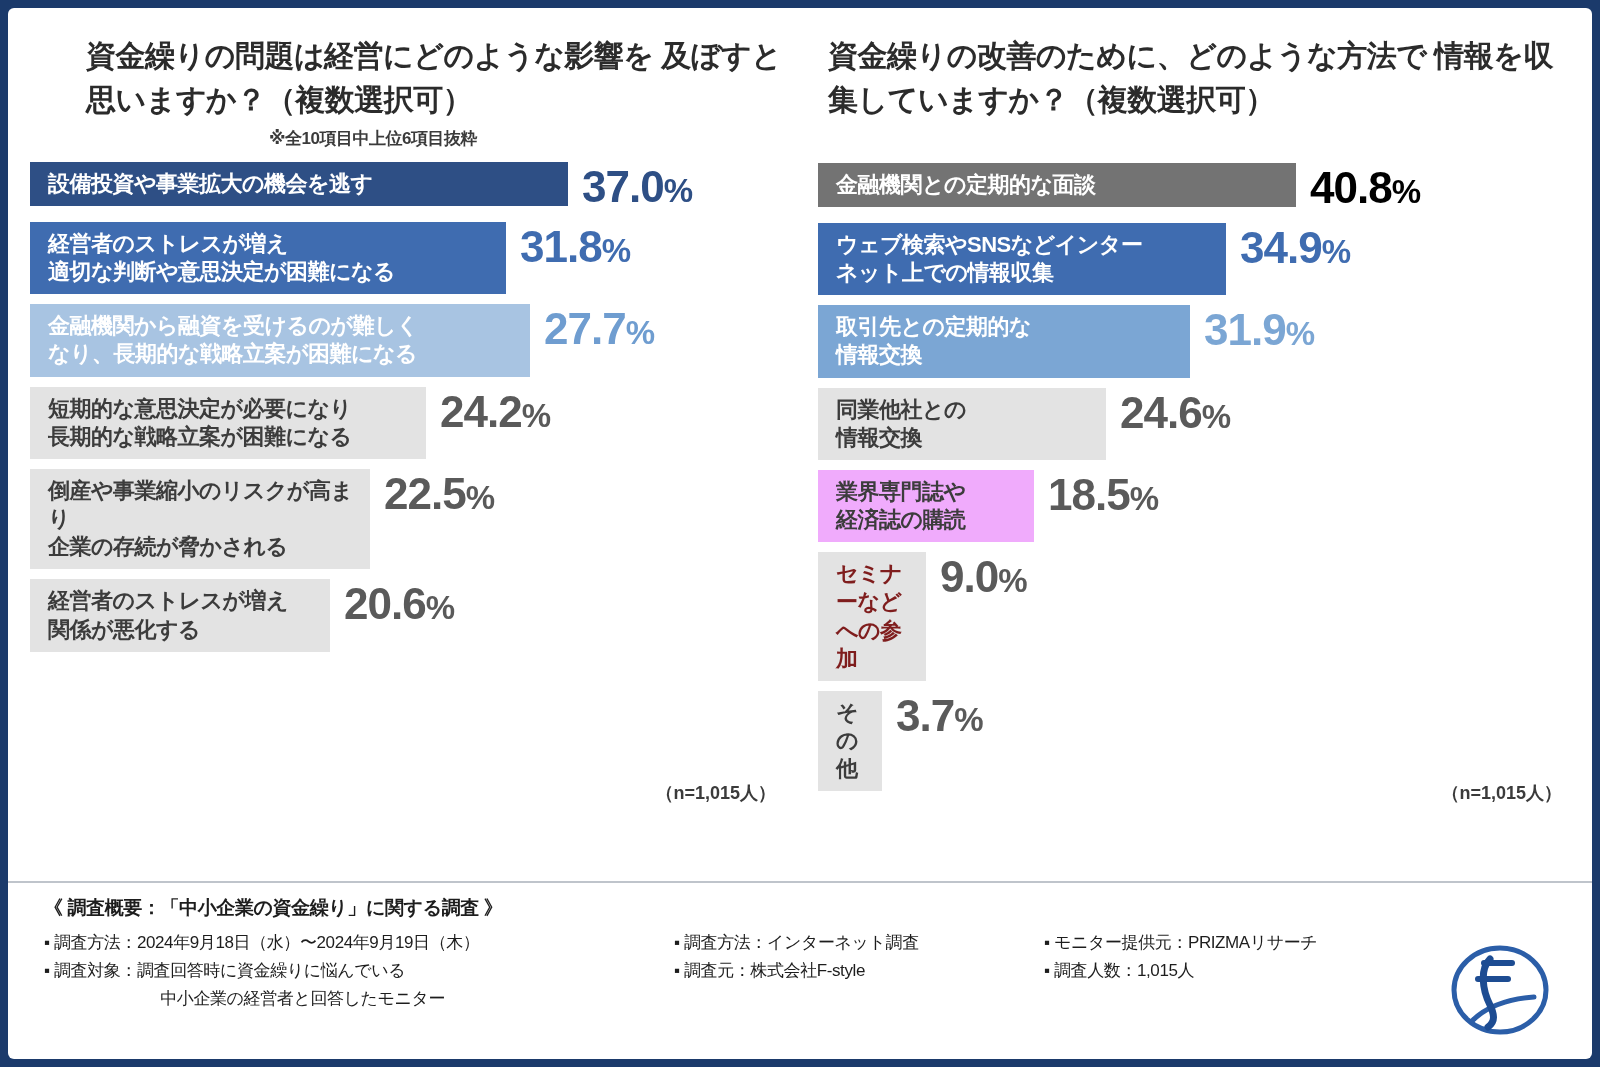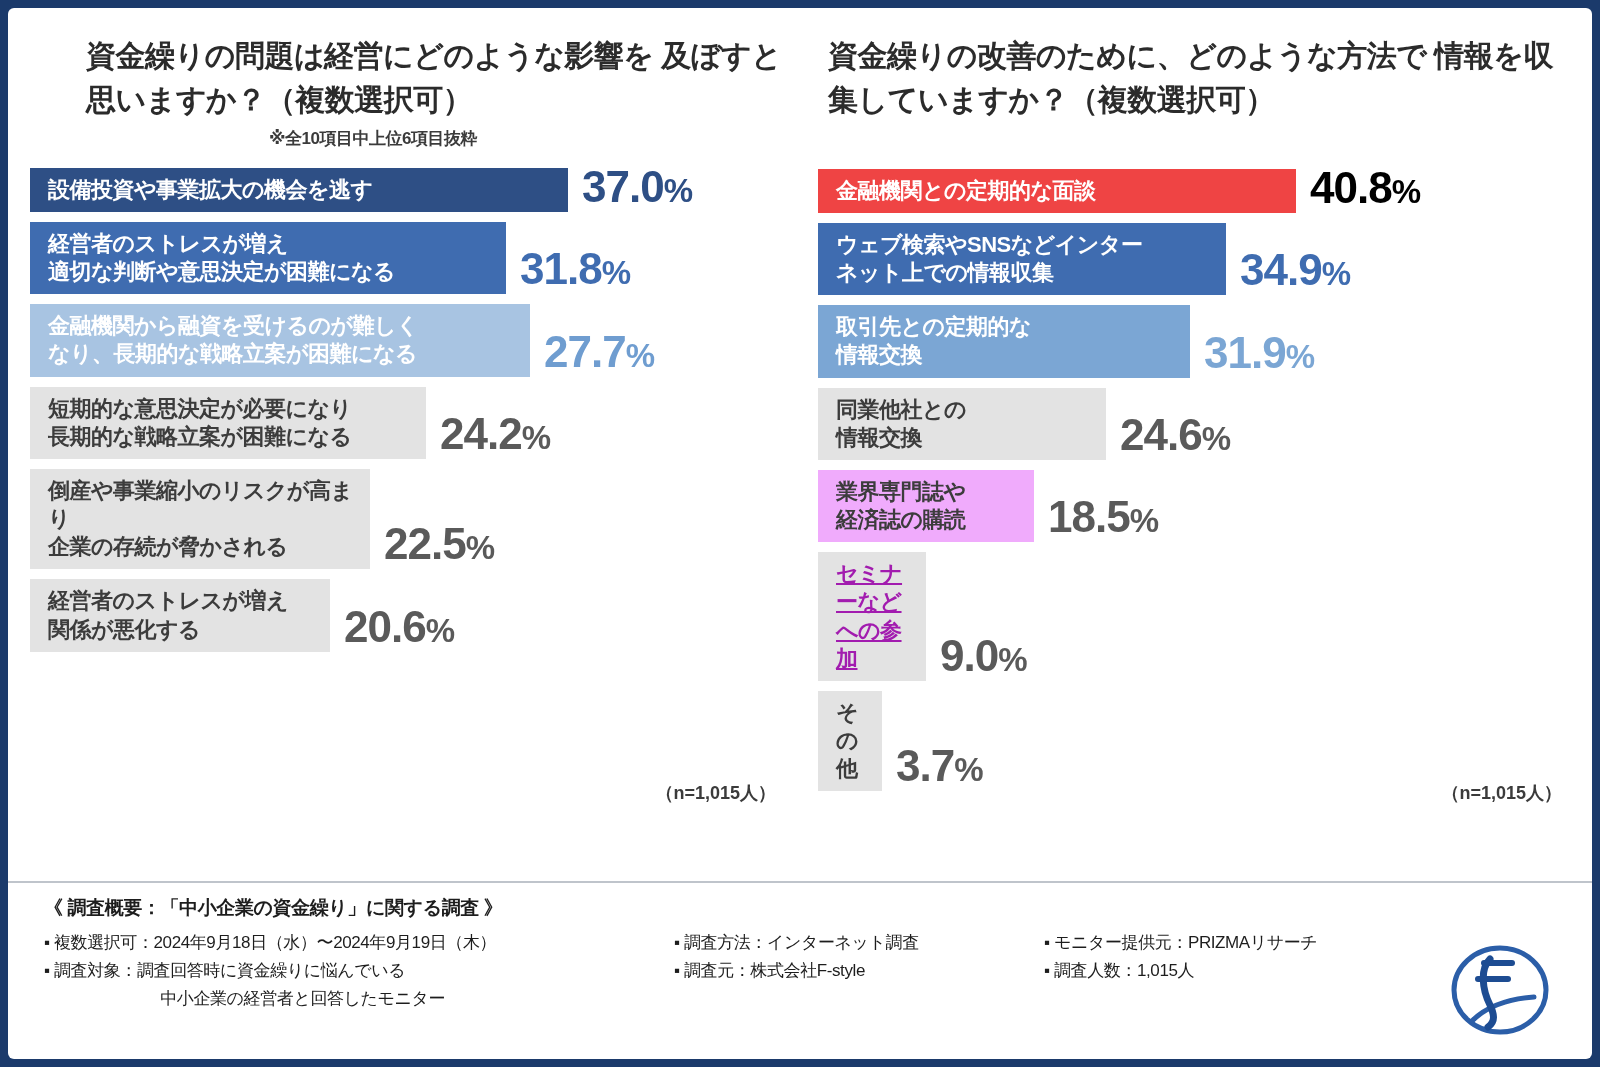--- a/index.html
+++ b/index.html
@@ -41,21 +41,21 @@
     font-weight:bold;
     margin-top:6px;
     margin-right:70px;
     letter-spacing:-0.5px;
   }
   .spacer-note{height:30px;}
 
   .rows{margin-top:12px;}
   .row{
     display:flex;
-    align-items:flex-end;
+    align-items:flex-start;
     margin-bottom:10px;
   }
   .bar{
     display:flex;
     align-items:center;
     box-sizing:border-box;
     padding:8px 12px 8px 18px;
     min-height:44px;
     flex:0 0 auto;
   }
@@ -163,21 +163,21 @@
         </div>
       <div class="n-note">（n=1,015人）</div>
     </div>
 
     <div class="panel right">
       <div class="q-title">資金繰りの改善のために、どのような方法で
 情報を収集していますか？（複数選択可）</div>
       <div class="spacer-note"></div>
       <div class="rows" id="right-rows">
           <div class="row">
-            <div class="bar" style="background: #ef4444; width: 478px;">
+            <div class="bar" style="background: #737373; width: 478px;">
               <div class="bar-label" style="color: rgb(255, 255, 255);">金融機関との定期的な面談</div>
             </div>
             <div class="value" style="color: #000000;"><span>40.8</span><span class="pct">%</span></div>
           </div>
           <div class="row">
             <div class="bar" style="background: rgb(63, 108, 176); width: 408px;">
               <div class="bar-label" style="color: rgb(255, 255, 255);">ウェブ検索やSNSなどインター
 ネット上での情報収集</div>
             </div>
             <div class="value" style="color: rgb(63, 108, 176);"><span>34.9</span><span class="pct">%</span></div>
@@ -198,41 +198,41 @@
           </div>
           <div class="row">
             <div class="bar" style="background: #f0abfc; width: 216px;">
               <div class="bar-label" style="color: rgb(60, 60, 60);">業界専門誌や
 経済誌の購読</div>
             </div>
             <div class="value" style="color: rgb(90, 90, 90);"><span>18.5</span><span class="pct">%</span></div>
           </div>
           <div class="row">
             <div class="bar" style="background: rgb(227, 227, 227); width: 108px;">
-              <div class="bar-label" style="color: #a21caf; text-decoration: underline;">セミナーなどへの参加</div>
+              <div class="bar-label" style="color: #7f1d1d;">セミナーなどへの参加</div>
             </div>
             <div class="value" style="color: rgb(90, 90, 90);"><span>9.0</span><span class="pct">%</span></div>
           </div>
           <div class="row">
             <div class="bar" style="background: rgb(227, 227, 227); width: 64px;">
               <div class="bar-label" style="color: rgb(60, 60, 60);">その他</div>
             </div>
             <div class="value" style="color: rgb(90, 90, 90);"><span>3.7</span><span class="pct">%</span></div>
           </div>
         </div>
       <div class="n-note">（n=1,015人）</div>
     </div>
 
   </div>
 
   <div class="footer">
     <div class="footer-title">《 調査概要：「中小企業の資金繰り」に関する調査 》</div>
     <div class="footer-cols">
       <div class="fcol fcol1" id="fcol1">
-          <div class="fitem">▪ 複数選択可：2024年9月18日（水）〜2024年9月19日（木）</div>
+          <div class="fitem">▪ 調査方法：2024年9月18日（水）〜2024年9月19日（木）</div>
           <div class="fitem">▪ 調査対象：調査回答時に資金繰りに悩んでいる
 　　　　　　　中小企業の経営者と回答したモニター</div>
         </div>
       <div class="fcol fcol2" id="fcol2">
           <div class="fitem">▪ 調査方法：インターネット調査</div>
           <div class="fitem">▪ 調査元：株式会社F-style</div>
         </div>
       <div class="fcol fcol3" id="fcol3">
           <div class="fitem">▪ モニター提供元：PRIZMAリサーチ</div>
           <div class="fitem">▪ 調査人数：1,015人</div>

